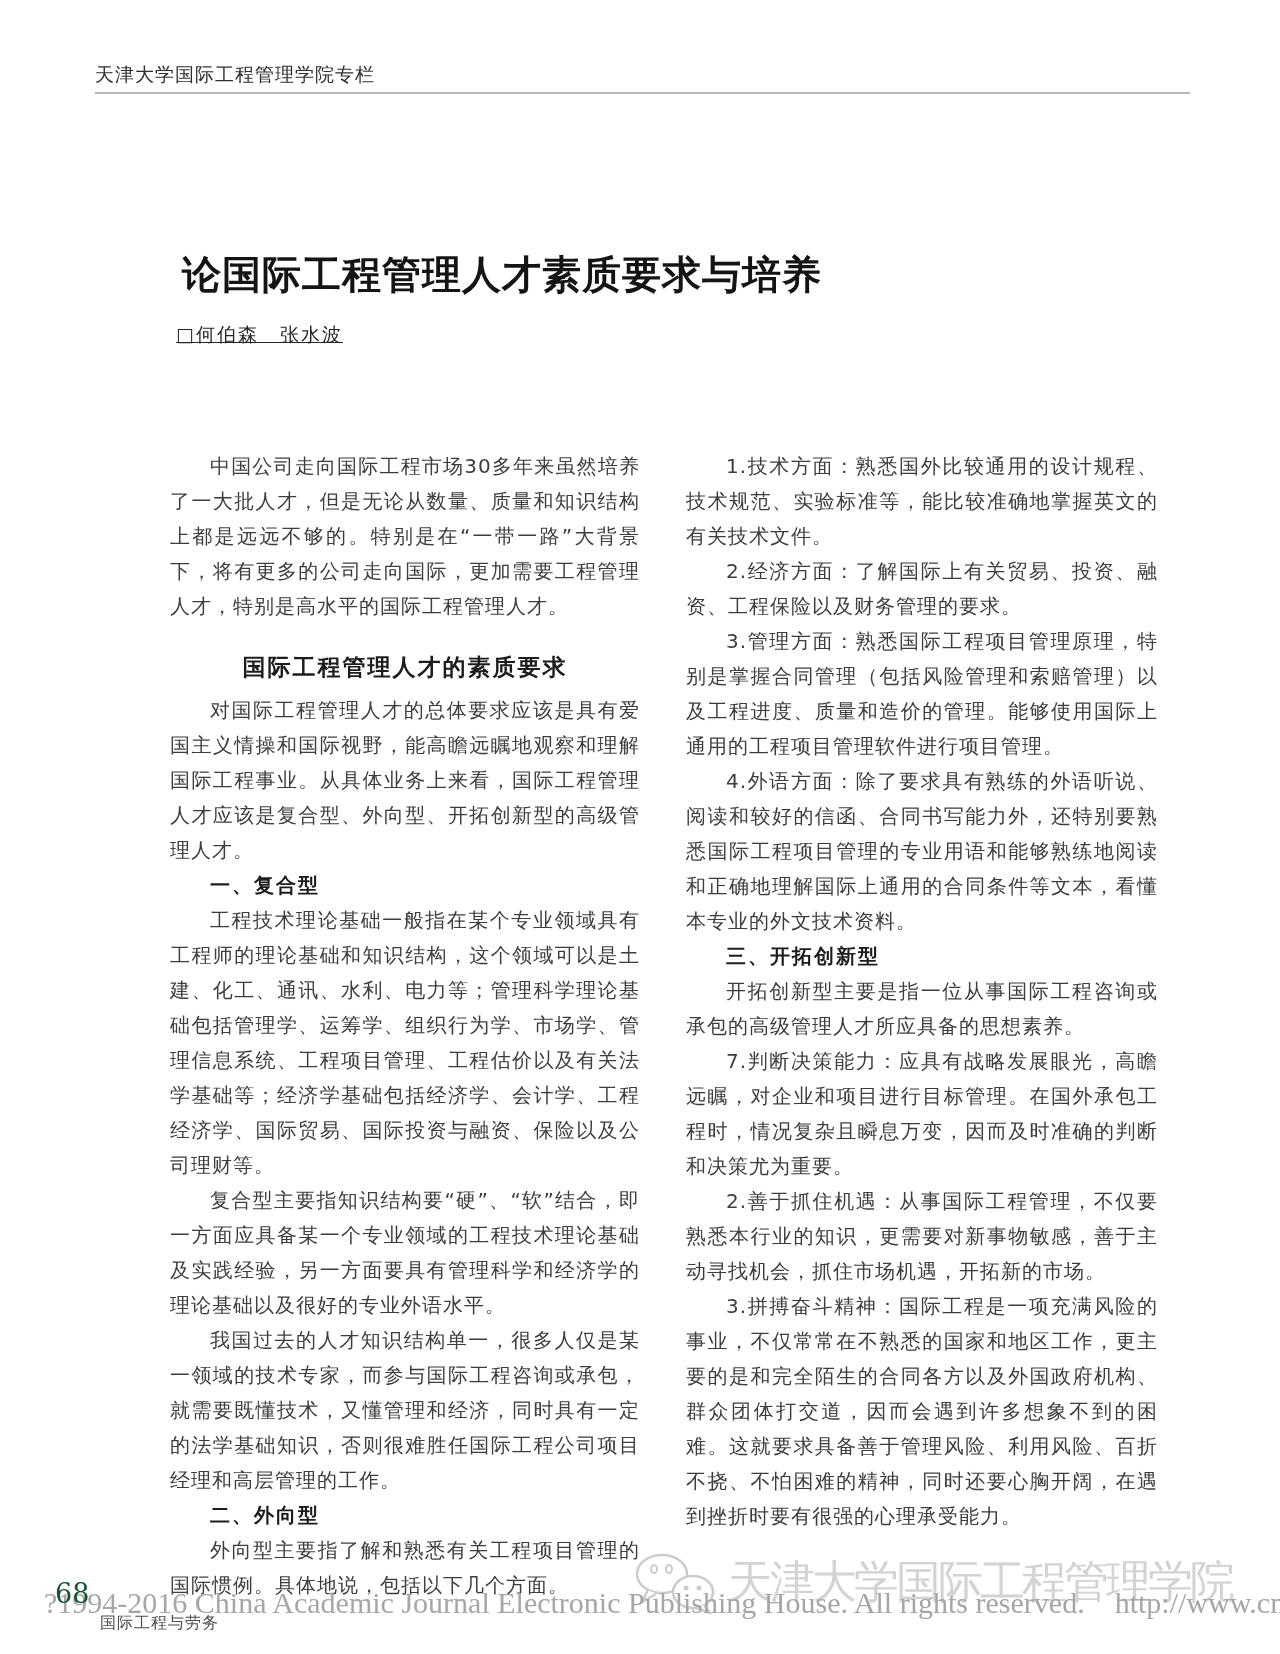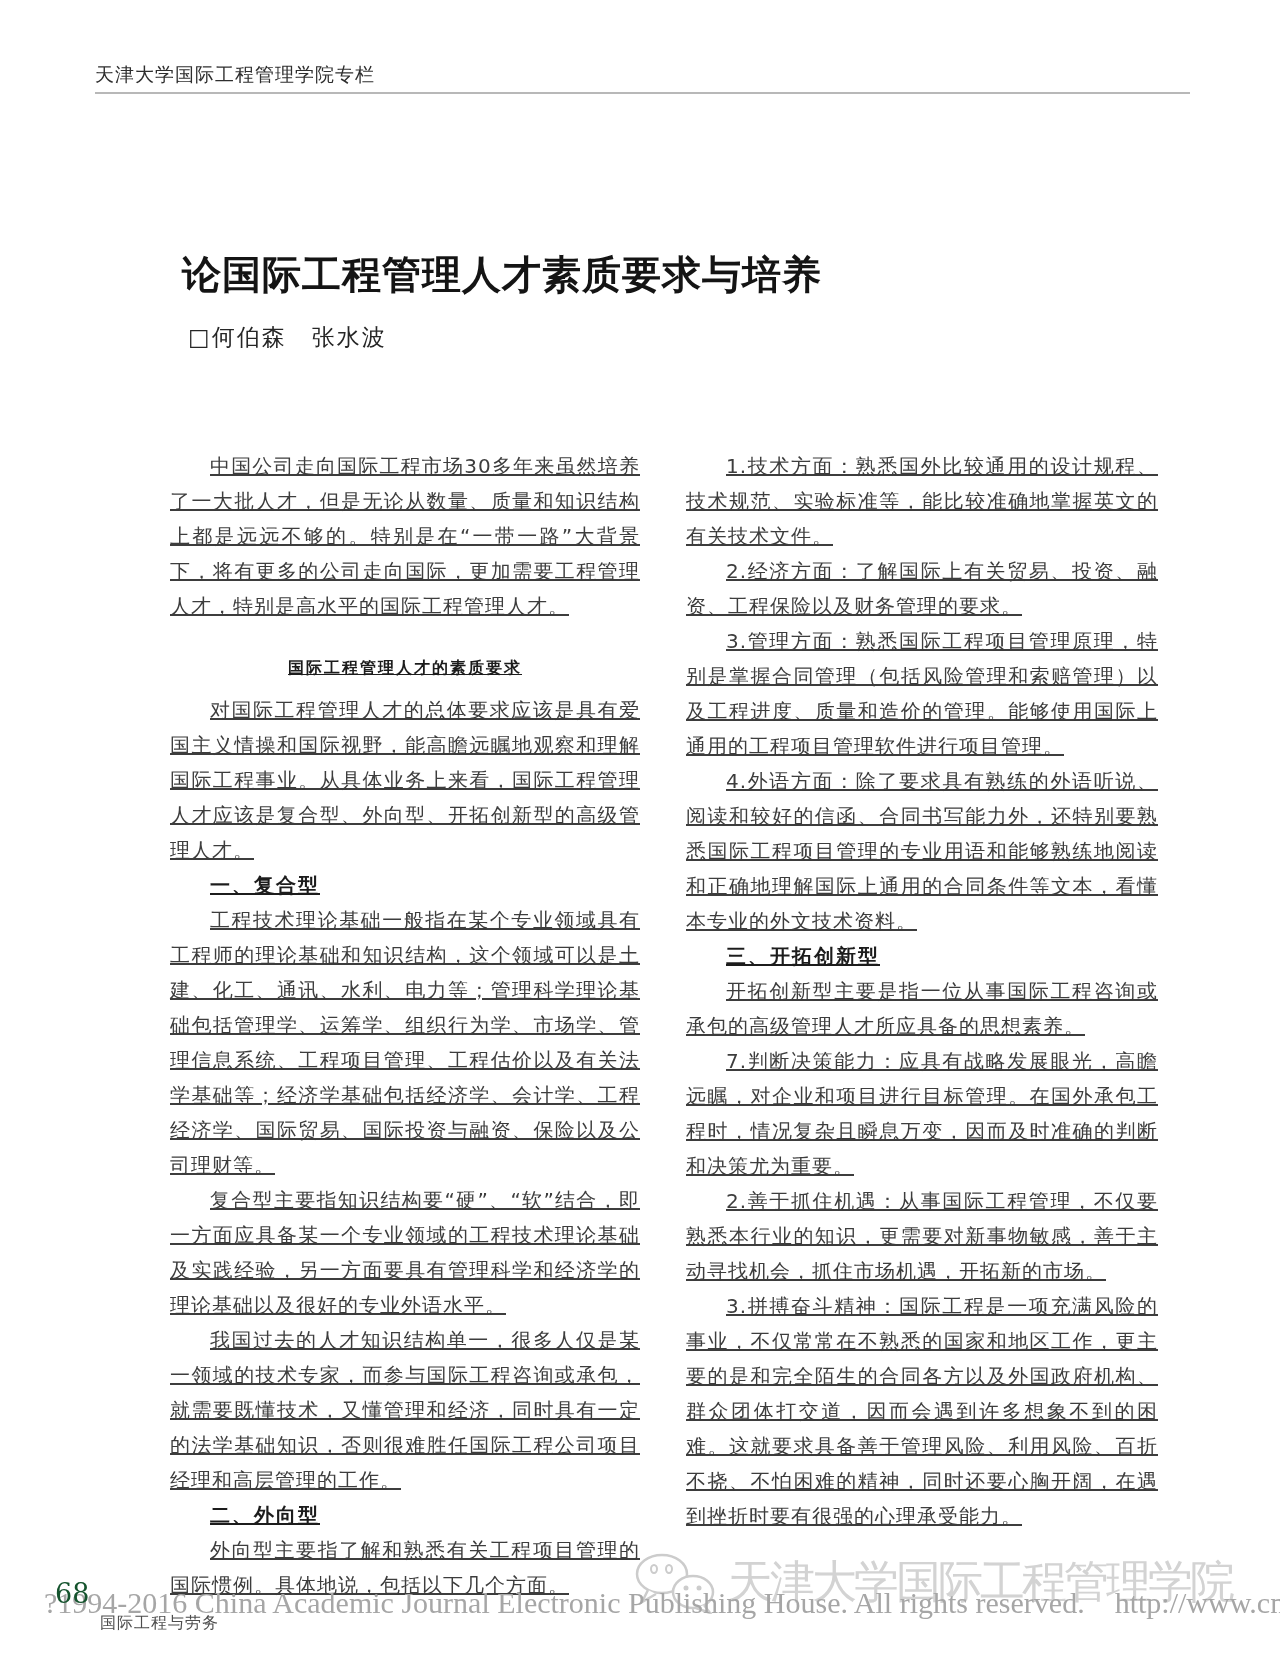--- a/index.html
+++ b/index.html
@@ -15,34 +15,34 @@
   .header-rule {
     position:absolute; left:95px; top:92px; width:1095px; height:2px;
     background:#b8b8b8;
   }
   .article-title {
     position:absolute; left:178px; top:244px; margin:4px;
     font-size:39px; font-weight:bold; letter-spacing:1px; color:#141414;
     white-space:nowrap;
   }
   .authors {
-    position:absolute; left:188px; top:322px;
-    font-size:23px; letter-spacing:2px; color:#262626; white-space:nowrap;
+    position:absolute; left:176px; top:322px;
+    font-size:19px; letter-spacing:2px; color:#262626; white-space:nowrap;text-decoration:underline;
   }
   .col {
     position:absolute; top:449px;
     font-size:20px; line-height:35px; letter-spacing:1px;
     color:#3d3d3d; text-align:justify;
   }
   .col-left  { left:170px; width:470px; }
   .col-right { left:686px; width:472px; }
-  .col p { margin:0; text-indent:2em;text-decoration:underline; }
+  .col p { margin:0; text-indent:2em; }
   .col p.section-heading {
     text-indent:0; text-align:center;
-    font-size:16px; font-weight:bold; letter-spacing:2px; color:#1c1c1c;
+    font-size:23px; font-weight:bold; letter-spacing:2px; color:#1c1c1c;
     margin:26px 0 8px 0;
   }
   .col p.sub-heading { font-weight:bold; color:#1c1c1c; letter-spacing:2px; }
   .watermark {
     position:absolute; left:628px; top:1550px; z-index:1;
     display:flex; align-items:center; white-space:nowrap;
   }
   .wm-logo { display:inline-block; width:100px; height:64px; }
   .wm-text {
     font-size:45px; letter-spacing:-3px; color:#d3d3d3; font-weight:400;

